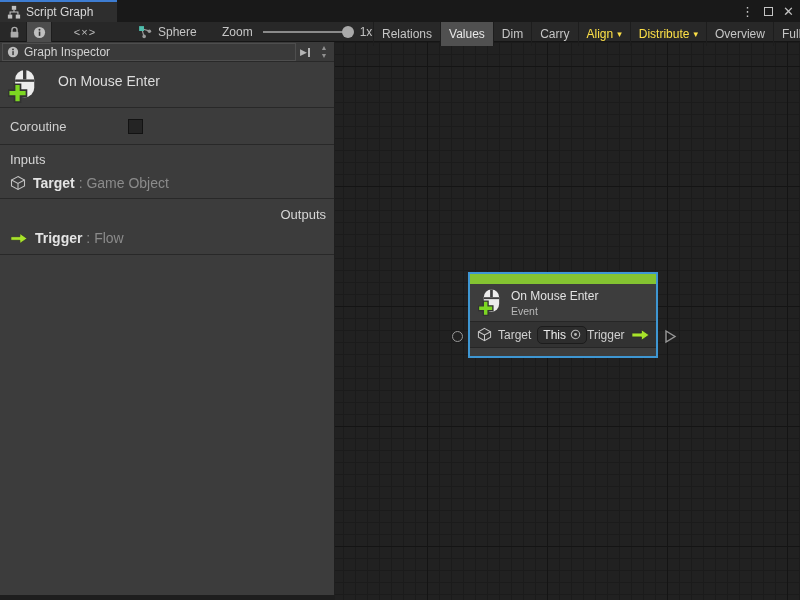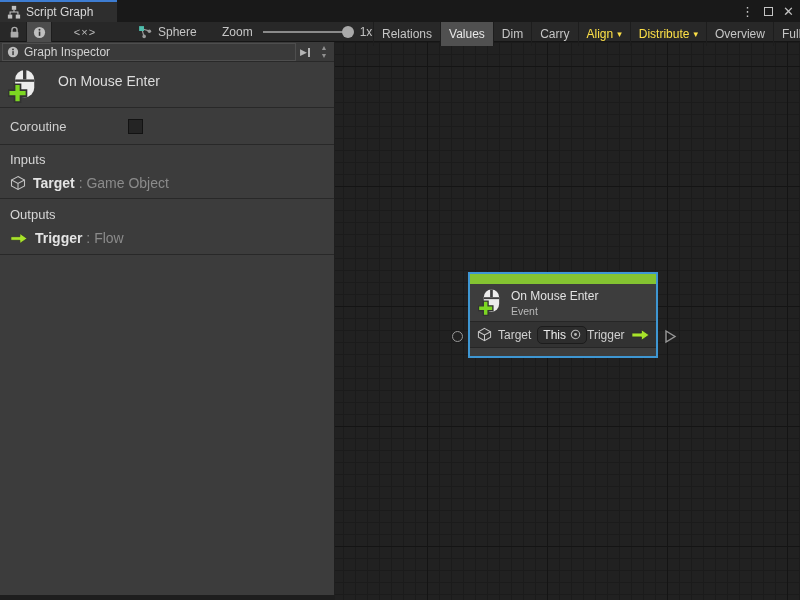--- a/index.html
+++ b/index.html
@@ -62,21 +62,21 @@
   #insp-stepper { position:absolute; right:3px; top:1px; width:14px; height:18px;
                   display:flex; flex-direction:column; align-items:center; justify-content:center;
                   color:#909090; font-size:7px; line-height:1.2; }
   .sect { border-bottom:1px solid #282828; position:relative; }
   #sect-unit { height:46px; display:flex; align-items:flex-start; padding:7px 0 0 8px; }
   #sect-unit .title { font-size:14px; color:#dcdcdc; margin:4px 0 0 19px; }
   #sect-coroutine { height:37px; display:flex; align-items:center; padding-left:10px; }
   #sect-coroutine .lbl { font-size:13px; color:#d0d0d0; width:118px; }
   #coroutine-box { width:15px; height:15px; background:#242424; border:1px solid #121212; }
   #sect-inputs { height:54px; padding:7px 0 0 10px; }
-  #sect-outputs { height:56px; padding:8px 16px 0 10px; }
+  #sect-outputs { height:56px; padding:8px 8px 0 10px;text-align:right; }
   .sect h3 { font-size:13px; font-weight:normal; color:#d6d6d6; }
   .io-row { display:flex; align-items:center; gap:7px; margin-top:8px; font-size:14px; }
   .io-name { font-weight:bold; color:#e4e4e4; }
   .io-type { color:#8b8b8b; }
   #panel-bottom { left:0; top:595px; width:335px; height:5px; background:#1e1e1e; }
 
   
   #node { left:468px; top:230px; width:190px; border:2px solid #3e96d2; background:#3d3d3d; }
   #node-accent { height:10px; background:#84c331; }
   #node-header { height:37px; display:flex; align-items:center; gap:8px; padding-left:8px; background:#3d3d3d; }

